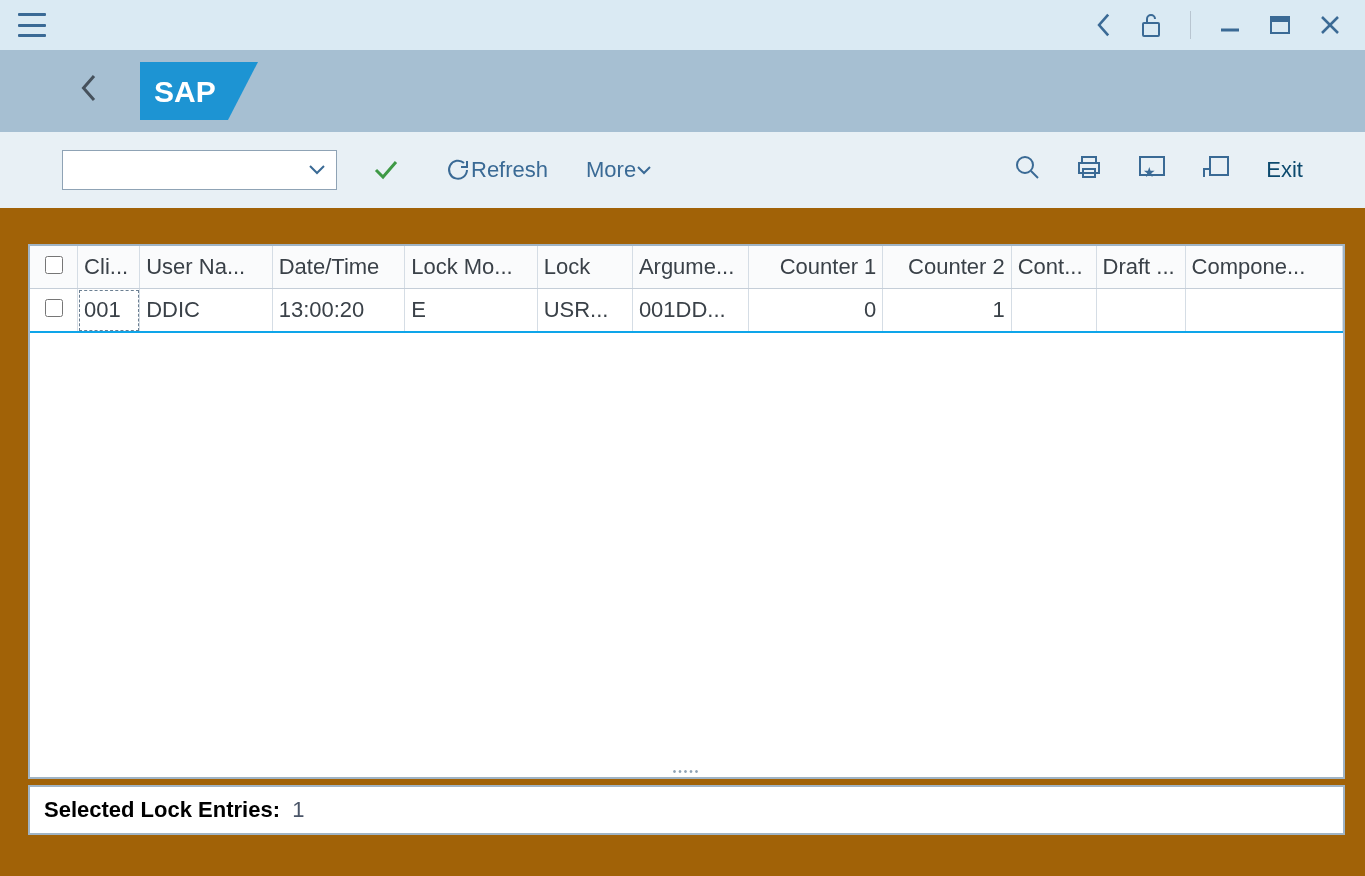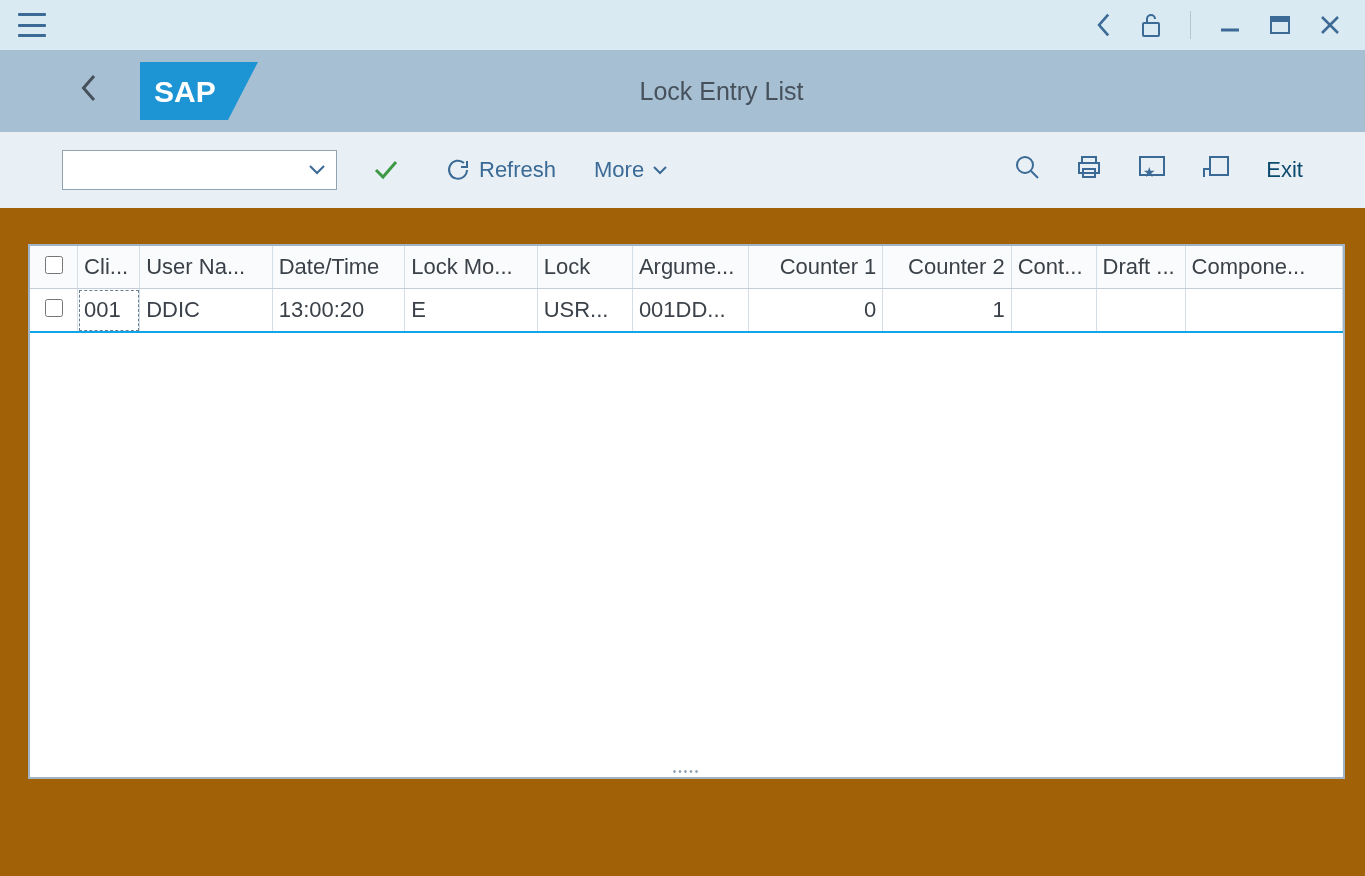--- a/index.html
+++ b/index.html
@@ -69,21 +69,21 @@
     .t-input {
       width: 275px; height: 40px;
       background: #fff;
       border: 1px solid #8fa3b5;
       display: flex; align-items: center; justify-content: flex-end;
       padding: 0 10px;
       cursor: text;
     }
     .t-input .chev { color: #3a6a95; font-size: 18px; }
     .t-btn {
-      display: flex; align-items: center; gap: 8px;
+      display: flex; align-items: center; 
       font-size: 22px; color: #3a6a95; cursor: pointer;
       padding: 6px 10px;
     }
     .t-btn.check { color: #3e9945; font-size: 26px; padding: 6px 18px; }
     .t-spacer { flex: 1; }
     .t-right { display: flex; align-items: center; gap: 36px; }
     .t-icon { color: #3a6a95; font-size: 24px; cursor: pointer; }
     .exit { font-size: 22px; color: #0c4a6e; cursor: pointer; }
 
     
@@ -200,21 +200,20 @@
     <svg width="20" height="30" viewBox="0 0 12 20" fill="none">
         <path d="M10 2 L3 10 L10 18" stroke="#46515c" stroke-width="2" fill="none"></path>
       </svg>
   </span>
   <span class="sap-logo">
     <svg width="118" height="58" viewBox="0 0 118 58">
       <polygon points="0,0 118,0 88,58 0,58" fill="#1d94d3"></polygon>
       <text x="14" y="40" font-family="Arial" font-size="30" font-weight="900" fill="#fff">SAP</text>
     </svg>
   </span>
-  <div class="title-text">Lock Entry List</div>
 </div>
 
 <div class="toolbar">
   <div class="t-input">
     <span class="chev">
       <svg width="18" height="12" viewBox="0 0 18 12">
           <path d="M2 2 L9 9 L16 2" stroke="#3a6a95" stroke-width="2" fill="none"></path>
         </svg>
     </span>
   </div>
@@ -297,13 +296,17 @@
           <td class="col-c1">0</td>
           <td class="col-c2">1</td>
           <td class="col-cont"></td>
           <td class="col-dr"></td>
           <td class="col-comp"></td>
         </tr>
       </tbody>
     </table>
     <div class="resize-handle">•••••</div>
   </div>
+  <div class="status-box">
+    <b>Selected Lock Entries:</b>
+    &nbsp;<span>1</span>
+  </div>
 </div>
 
 </body></html>

